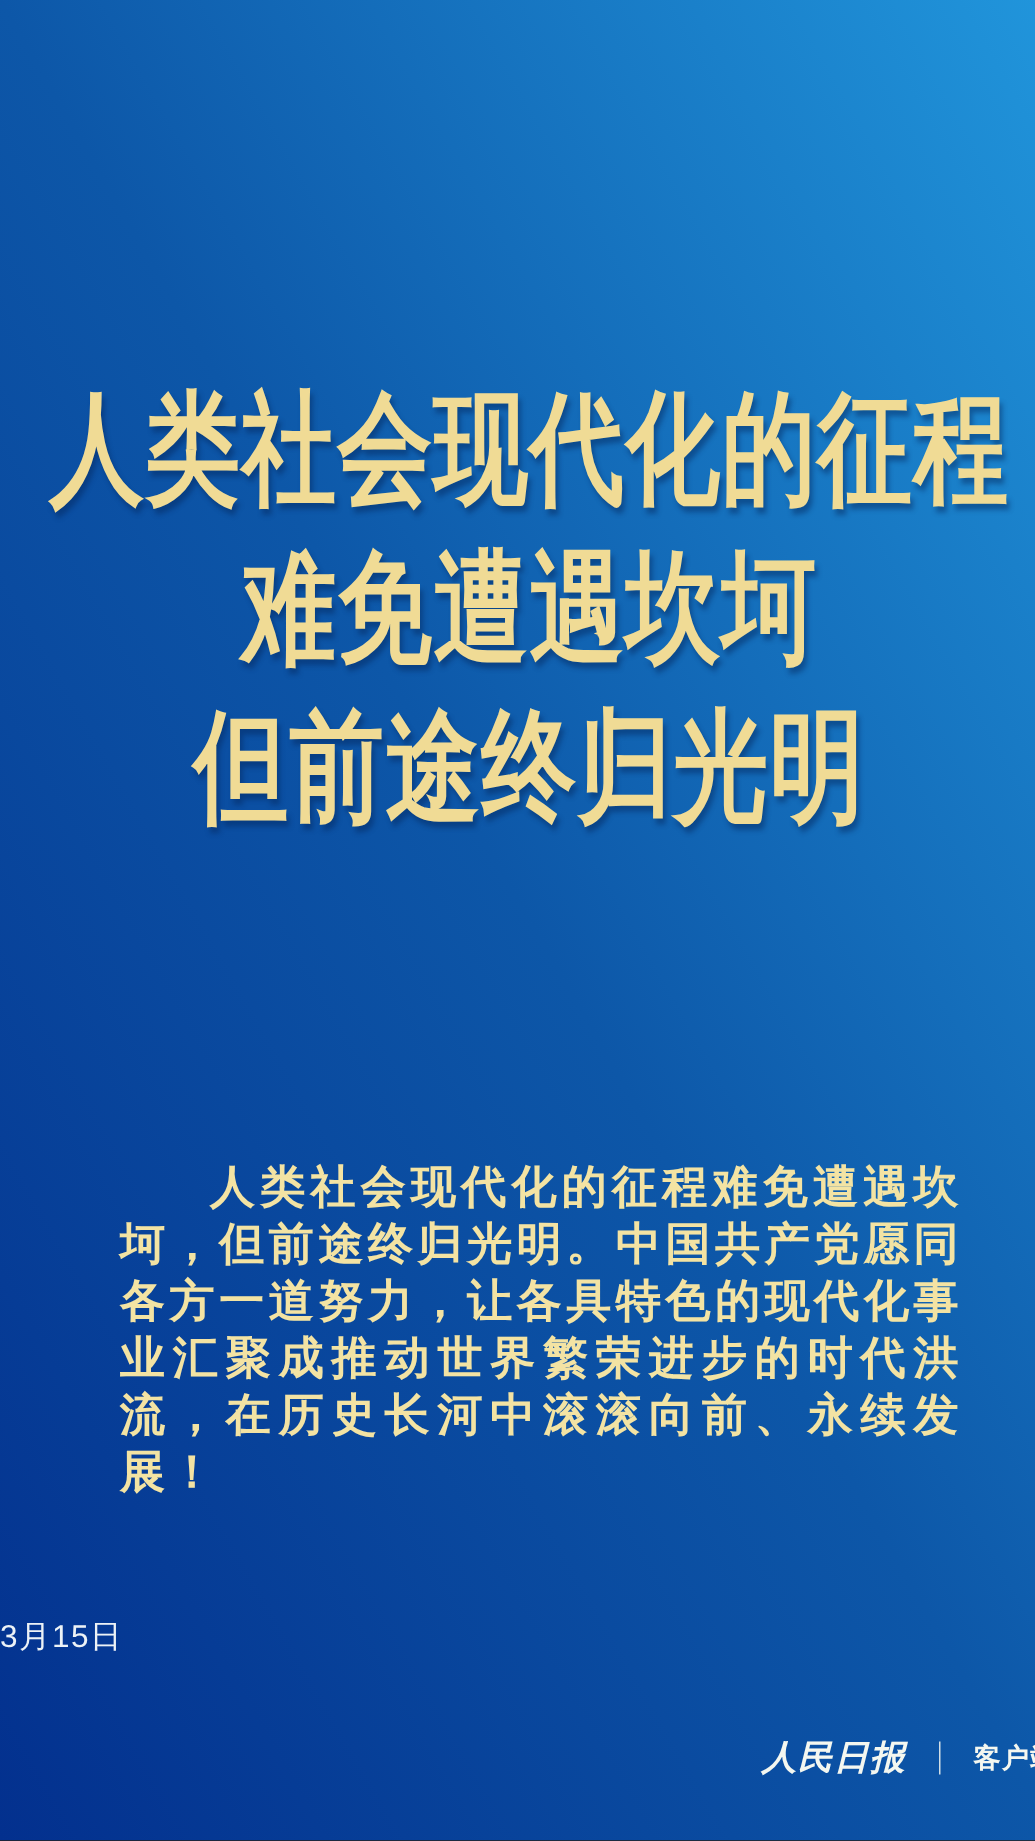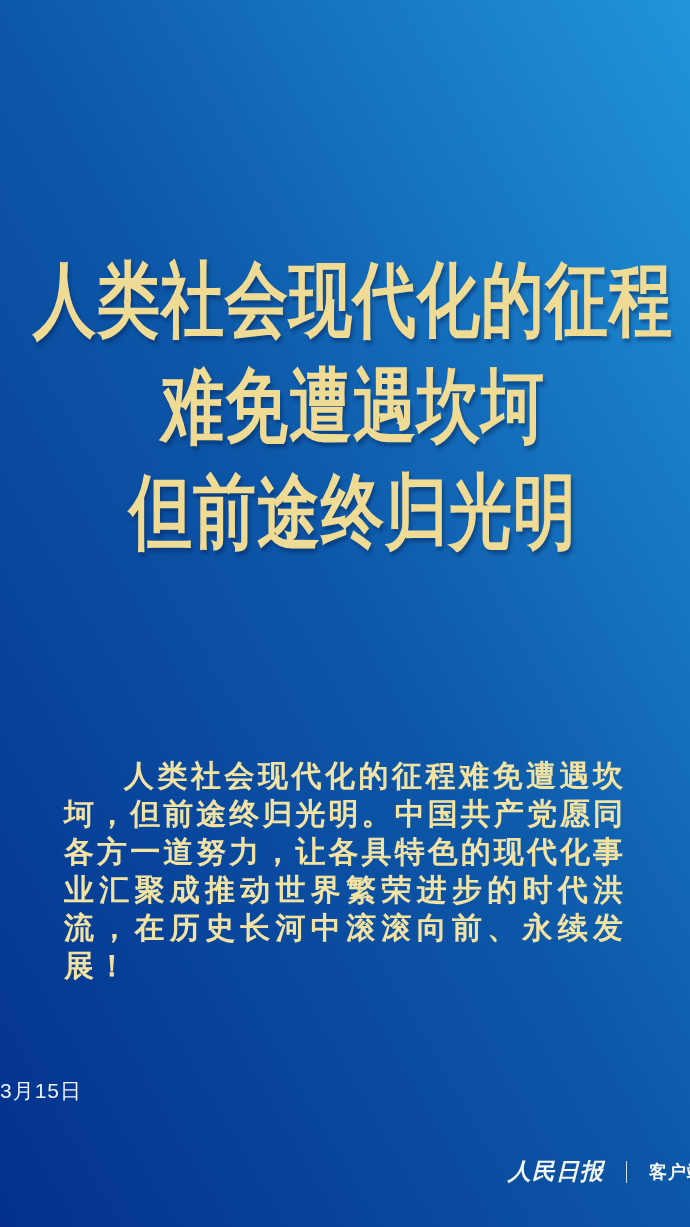--- a/index.html
+++ b/index.html
@@ -36,21 +36,21 @@
     white-space: nowrap;
     transform: scaleY(1.3);
     transform-origin: 50% 50%;
     text-shadow: 2px 3px 3px rgba(4, 38, 92, 0.45);
   }
   .body-text {
     position: absolute;
     top: 757px;
     left: 64px;
     width: 562px;
-    margin: 0;
+    margin: 16px;
     color: var(--body-gold, #f3e3a3);
     font-size: 30px;
     line-height: 38px;
     font-weight: bold;
     letter-spacing: 3px;
     text-align: justify;
     text-justify: inter-character;
     text-indent: 2em;
   }
   .footer-date {

